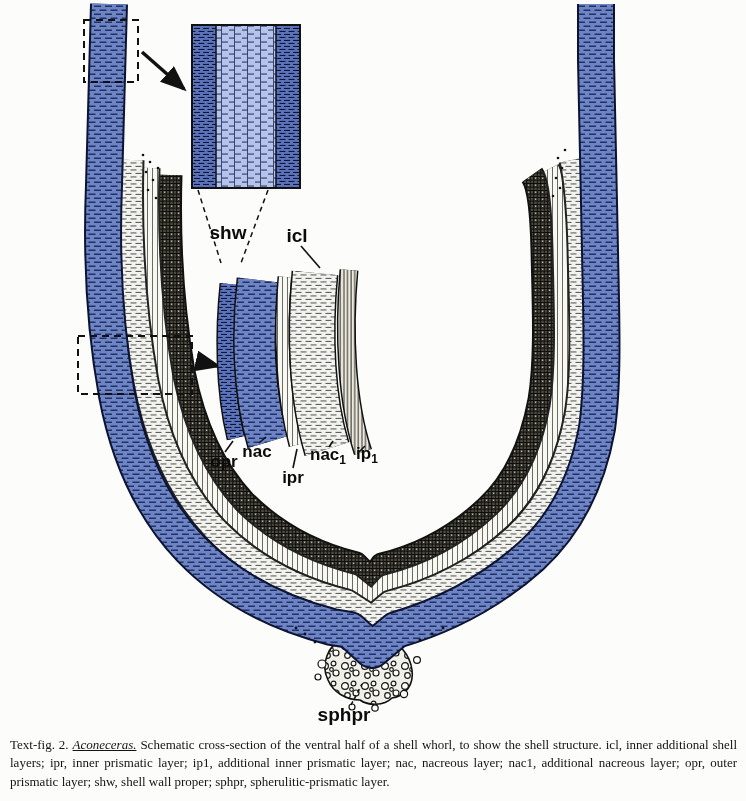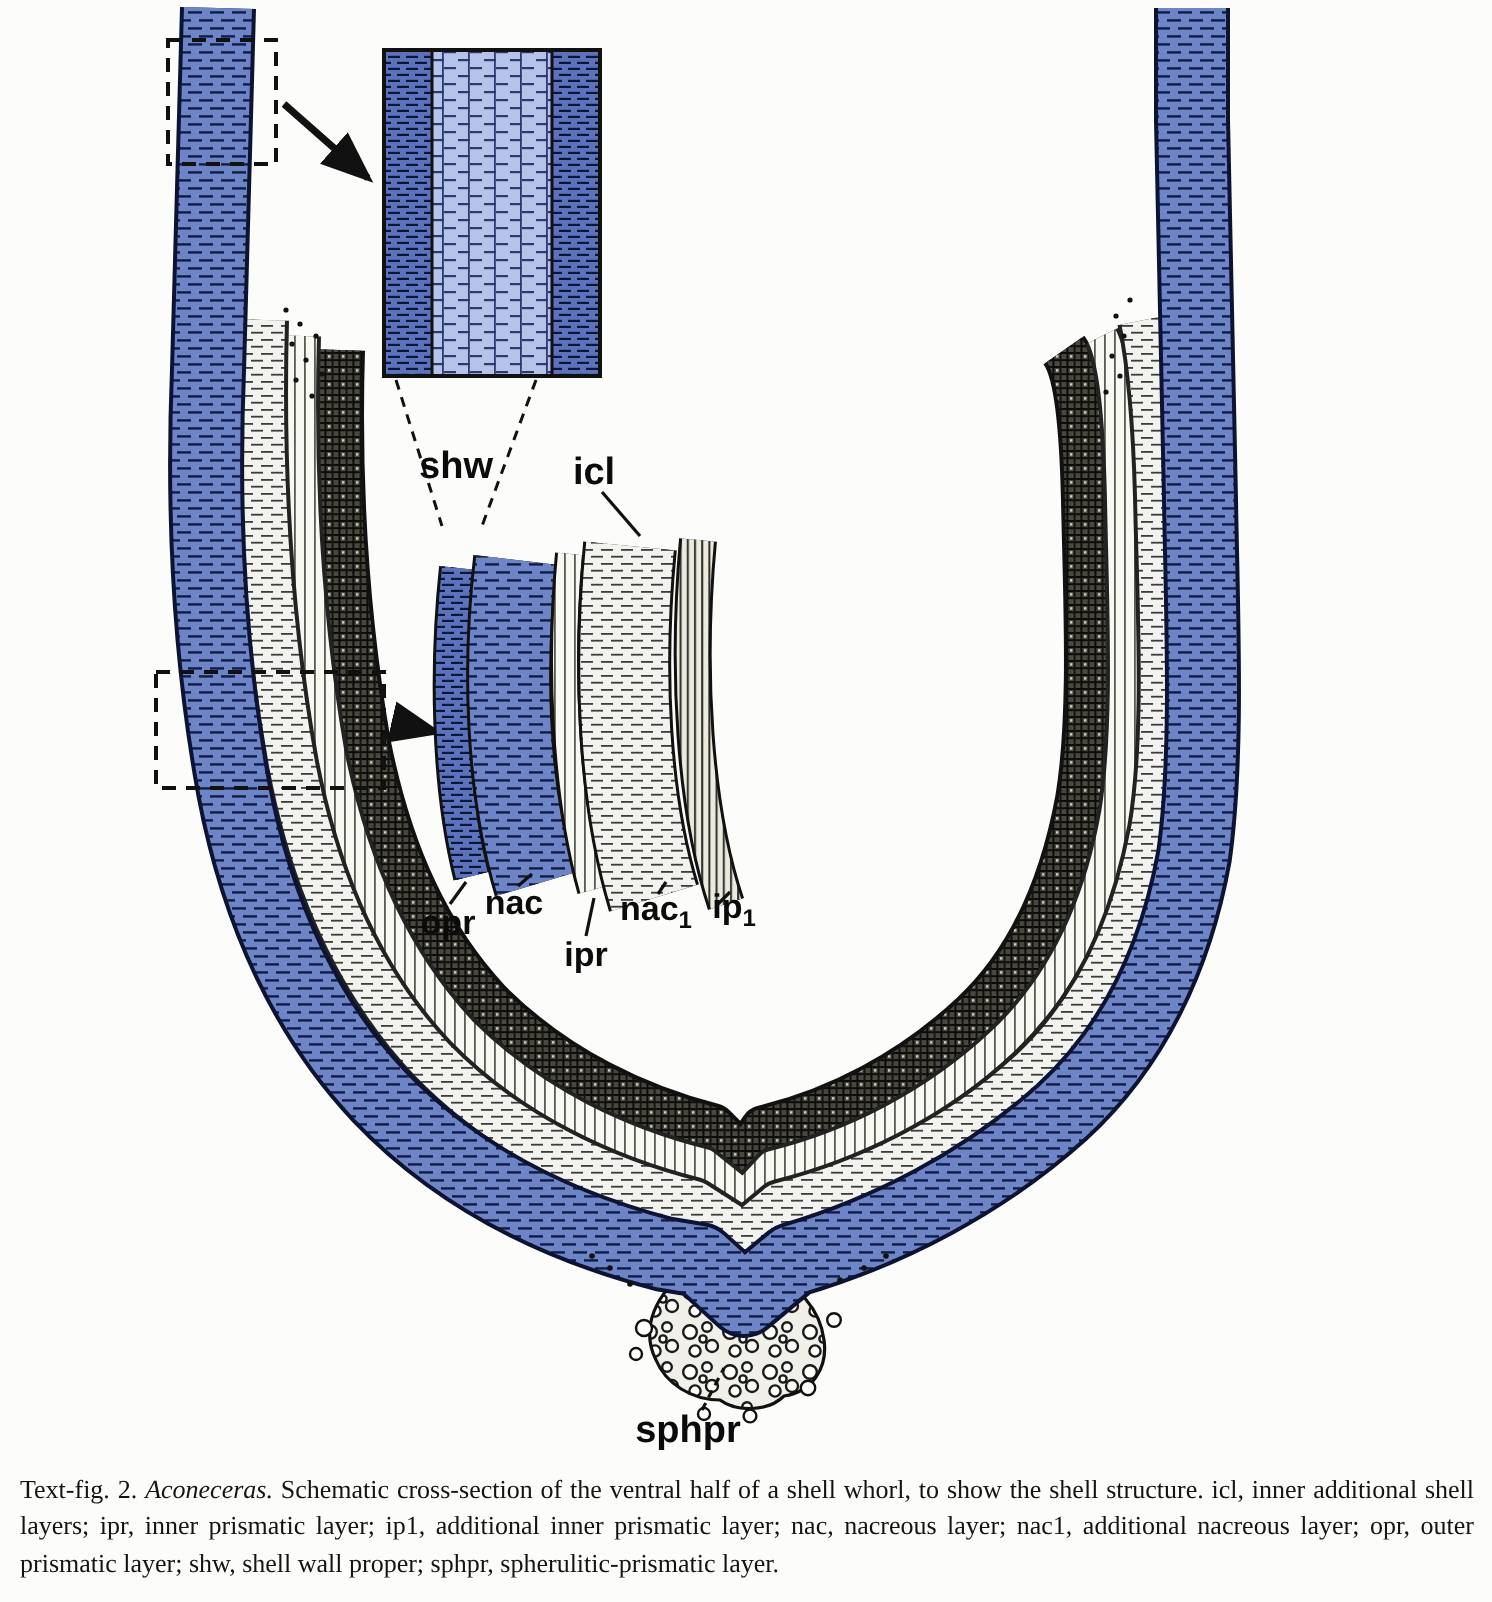--- a/index.html
+++ b/index.html
@@ -14,21 +14,21 @@
     font-family:"Liberation Sans",sans-serif;
     font-weight:bold;
     fill:#0b0b0b;
   }
   .caption{
     position:absolute;left:10px;top:736px;width:727px;
     font-family:"Liberation Serif",serif;
     font-size:13px;line-height:1.42;color:#141414;
     text-align:justify;margin:0;
   }
-  .caption .species{font-style:italic;}
+  .caption .species{font-style:italic;text-decoration:underline;}
 </style>
 </head>
 <body>
 
 <div class="stage">
 
 <svg class="diagram" width="746" height="732" viewBox="0 0 746 732">
   <defs>
     <marker id="ah" markerWidth="9" markerHeight="8" refX="6.5" refY="3" orient="auto" markerUnits="strokeWidth">
       <path d="M0,0 L7.5,3 L0,6 Z" fill="#111"></path>

